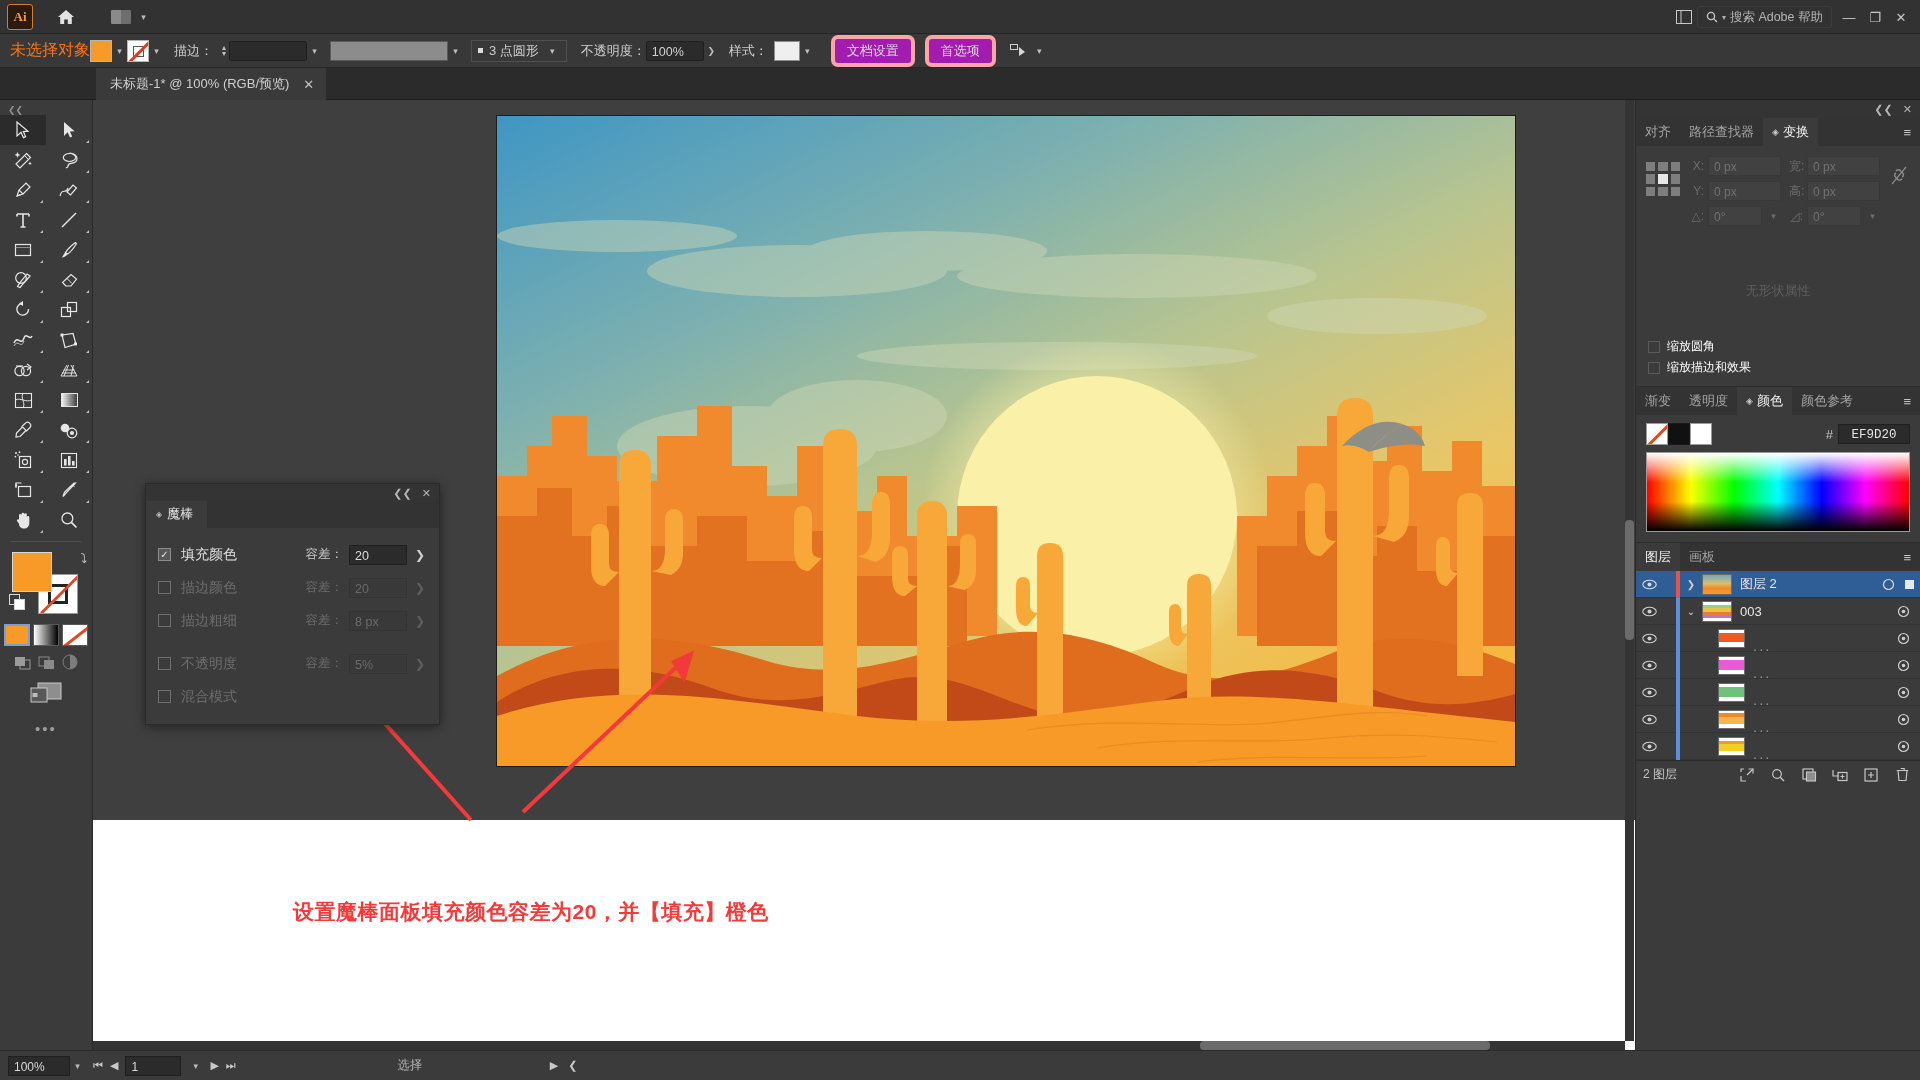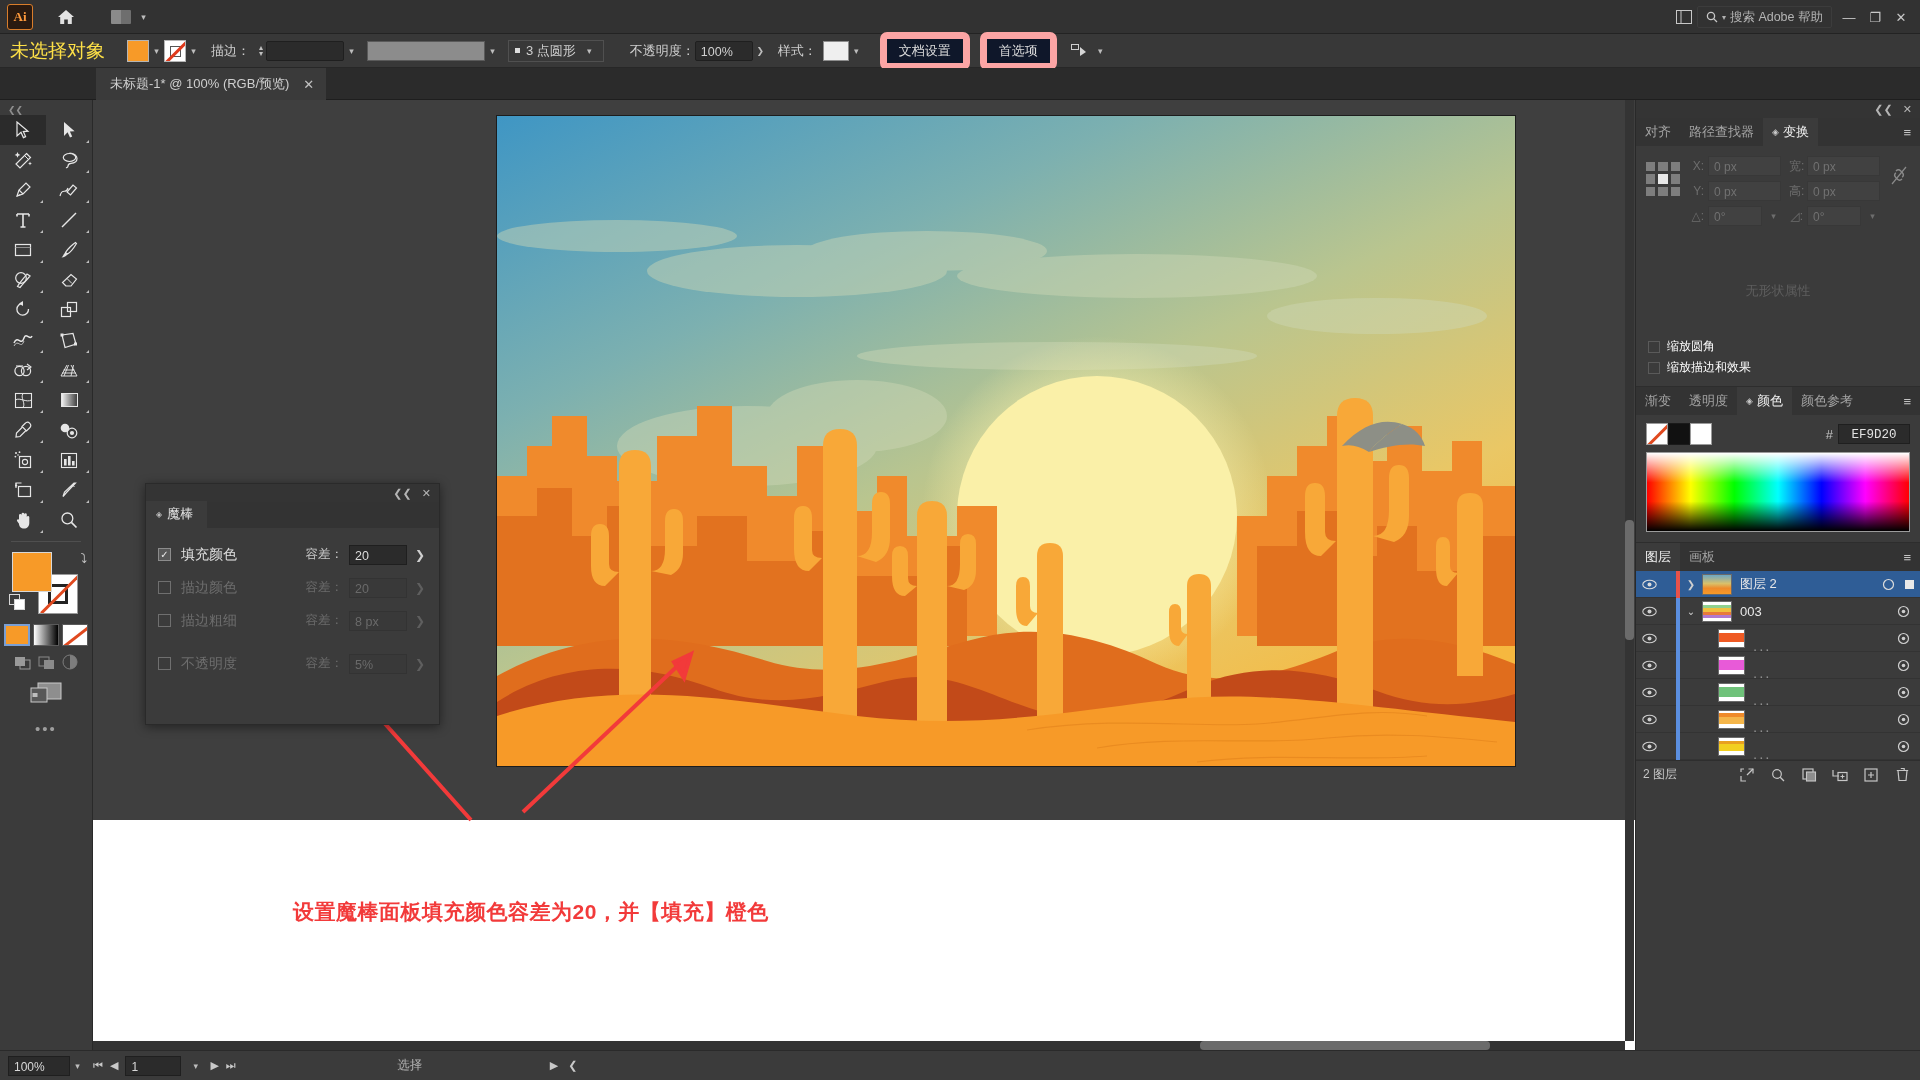--- a/index.html
+++ b/index.html
@@ -34,36 +34,36 @@
   .searchbox { display:flex; align-items:center; gap:4px; padding:2px 8px; margin-right:4px;
                border:1px solid #3c3c3c; border-radius:2px; color:#b4b4b4; font-size:12.5px; height:22px;}
   .win-btn { width:26px; height:26px; display:flex; align-items:center; justify-content:center; color:#c8c8c8;}
 
   
   .controlbar {
     position:absolute; left:0; top:34px; width:1920px; height:34px;
     background:#383838; display:flex; align-items:center; gap:0;
     border-bottom:1px solid #272727; padding-left:10px;
   }
-  .cb-label { color:#fde047; font-size:19px; margin-right:22px;}
+  .cb-label { color:#f97316; font-size:16px; margin-right:0;}
   .sw-fill { width:22px;height:22px; background:#f79a28; border:1px solid #b5b5b5; }
   .sw-none { width:22px;height:22px; background:#fff; border:1px solid #b5b5b5; position:relative; overflow:hidden;}
   .sw-none:after { content:""; position:absolute; left:-4px; top:9px; width:32px; height:2.5px;
                    background:#e03a1c; transform:rotate(-45deg); }
   .sw-none-inner { position:absolute; left:5px; top:5px; width:11px; height:11px; border:1px solid #555;}
   .caret { width:15px; text-align:center; color:#bdbdbd; font-size:9px; }
   .cb-text { color:#cfcfcf; font-size:13px; }
   .spin { display:flex; flex-direction:column; justify-content:center; margin:0 3px; line-height:6px; color:#c0c0c0; font-size:8px;}
   .inputdark { height:20px; background:#2b2b2b; border:1px solid #1f1f1f; border-radius:2px;}
   .field-w80 { width:78px; }
   .field-w60 { width:58px; }
   .grey-bar { width:118px;height:20px;background:#8c8c8c;border:1px solid #5a5a5a;}
   .profile-box { display:flex;align-items:center;gap:6px;height:22px;padding:0 6px;}
   .dot-sq { width:5px;height:5px;background:#dcdcdc;}
-  .btn-flat { border:7px solid #fca5a5; background:#0f172a; color:#dcdcdc;
+  .btn-flat { border:4px solid #fca5a5; background:#a21caf; color:#dcdcdc;
               padding:3px 12px; font-size:13px; border-radius:7px; }
   .white-sw { width:26px; height:20px; background:#efefef; border:1px solid #8d8d8d;}
 
   
   .tabbar { position:absolute; left:0; top:68px; width:1920px; height:32px;
             background:#2b2b2b; border-bottom:1px solid #1e1e1e; }
   .doctab { position:absolute; left:96px; top:0; height:32px; display:flex; align-items:center;
             gap:14px; padding:0 12px 0 14px; background:#3a3a3a; color:#cfcfcf; font-size:13px;}
   .doctab .x { color:#c2c2c2; font-size:13px; }
 
@@ -259,21 +259,21 @@
       </div>
     <div class="inputdark field-w80"></div>
     <span class="caret">▾</span>
     <div class="grey-bar" style="margin-left:8px;"></div>
     <span class="caret">▾</span>
     <div class="profile-box" style="margin-left:8px;border:1px solid #505050;">
       <span class="dot-sq"></span>
       <span class="cb-text">3 点圆形</span>
       <span class="caret">▾</span>
     </div>
-    <span class="cb-text" style="margin-left:26px;text-align:center;">不透明度：</span>
+    <span class="cb-text" style="margin-left:14px;text-align:center;">不透明度：</span>
     <div class="inputdark field-w60" style="color:#d0d0d0;font-size:12.5px;padding-left:5px;line-height:20px;">100%</div>
     <span class="caret">❯</span>
     <span class="cb-text" style="margin-left:10px;">样式：</span>
     <div class="white-sw" style="margin-left:6px;"></div>
     <span class="caret">▾</span>
     <div class="btn-flat" style="margin-left:16px;">文档设置</div>
     <div class="btn-flat" style="margin-left:10px;">首选项</div>
     <div style="margin-left:14px;display:flex;align-items:center;gap:4px;">
       <svg width="18" height="14" viewBox="0 0 18 14">
           <rect x="0.5" y="0.5" width="7" height="5" fill="none" stroke="#cfcfcf"></rect>
@@ -725,20 +725,24 @@
       <div class="mw-row">
         <div class="cbx off"></div>
         <span class="mw-lbl dim">不透明度</span>
         <div class="mw-right">
           <span class="mw-tol dim">容差：</span>
           <div class="mw-inp dim">5%</div>
           <span class="mw-arrow dim">❯</span>
         </div>
       </div>
 
+      <div class="mw-row">
+        <div class="cbx off"></div>
+        <span class="mw-lbl dim">混合模式</span>
+      </div>
     </div>
   </div>
 
   <div class="rdock">
 
     <div class="panel">
       <div class="p-head">
         <span>❮❮</span>
         <span>✕</span>
       </div>

